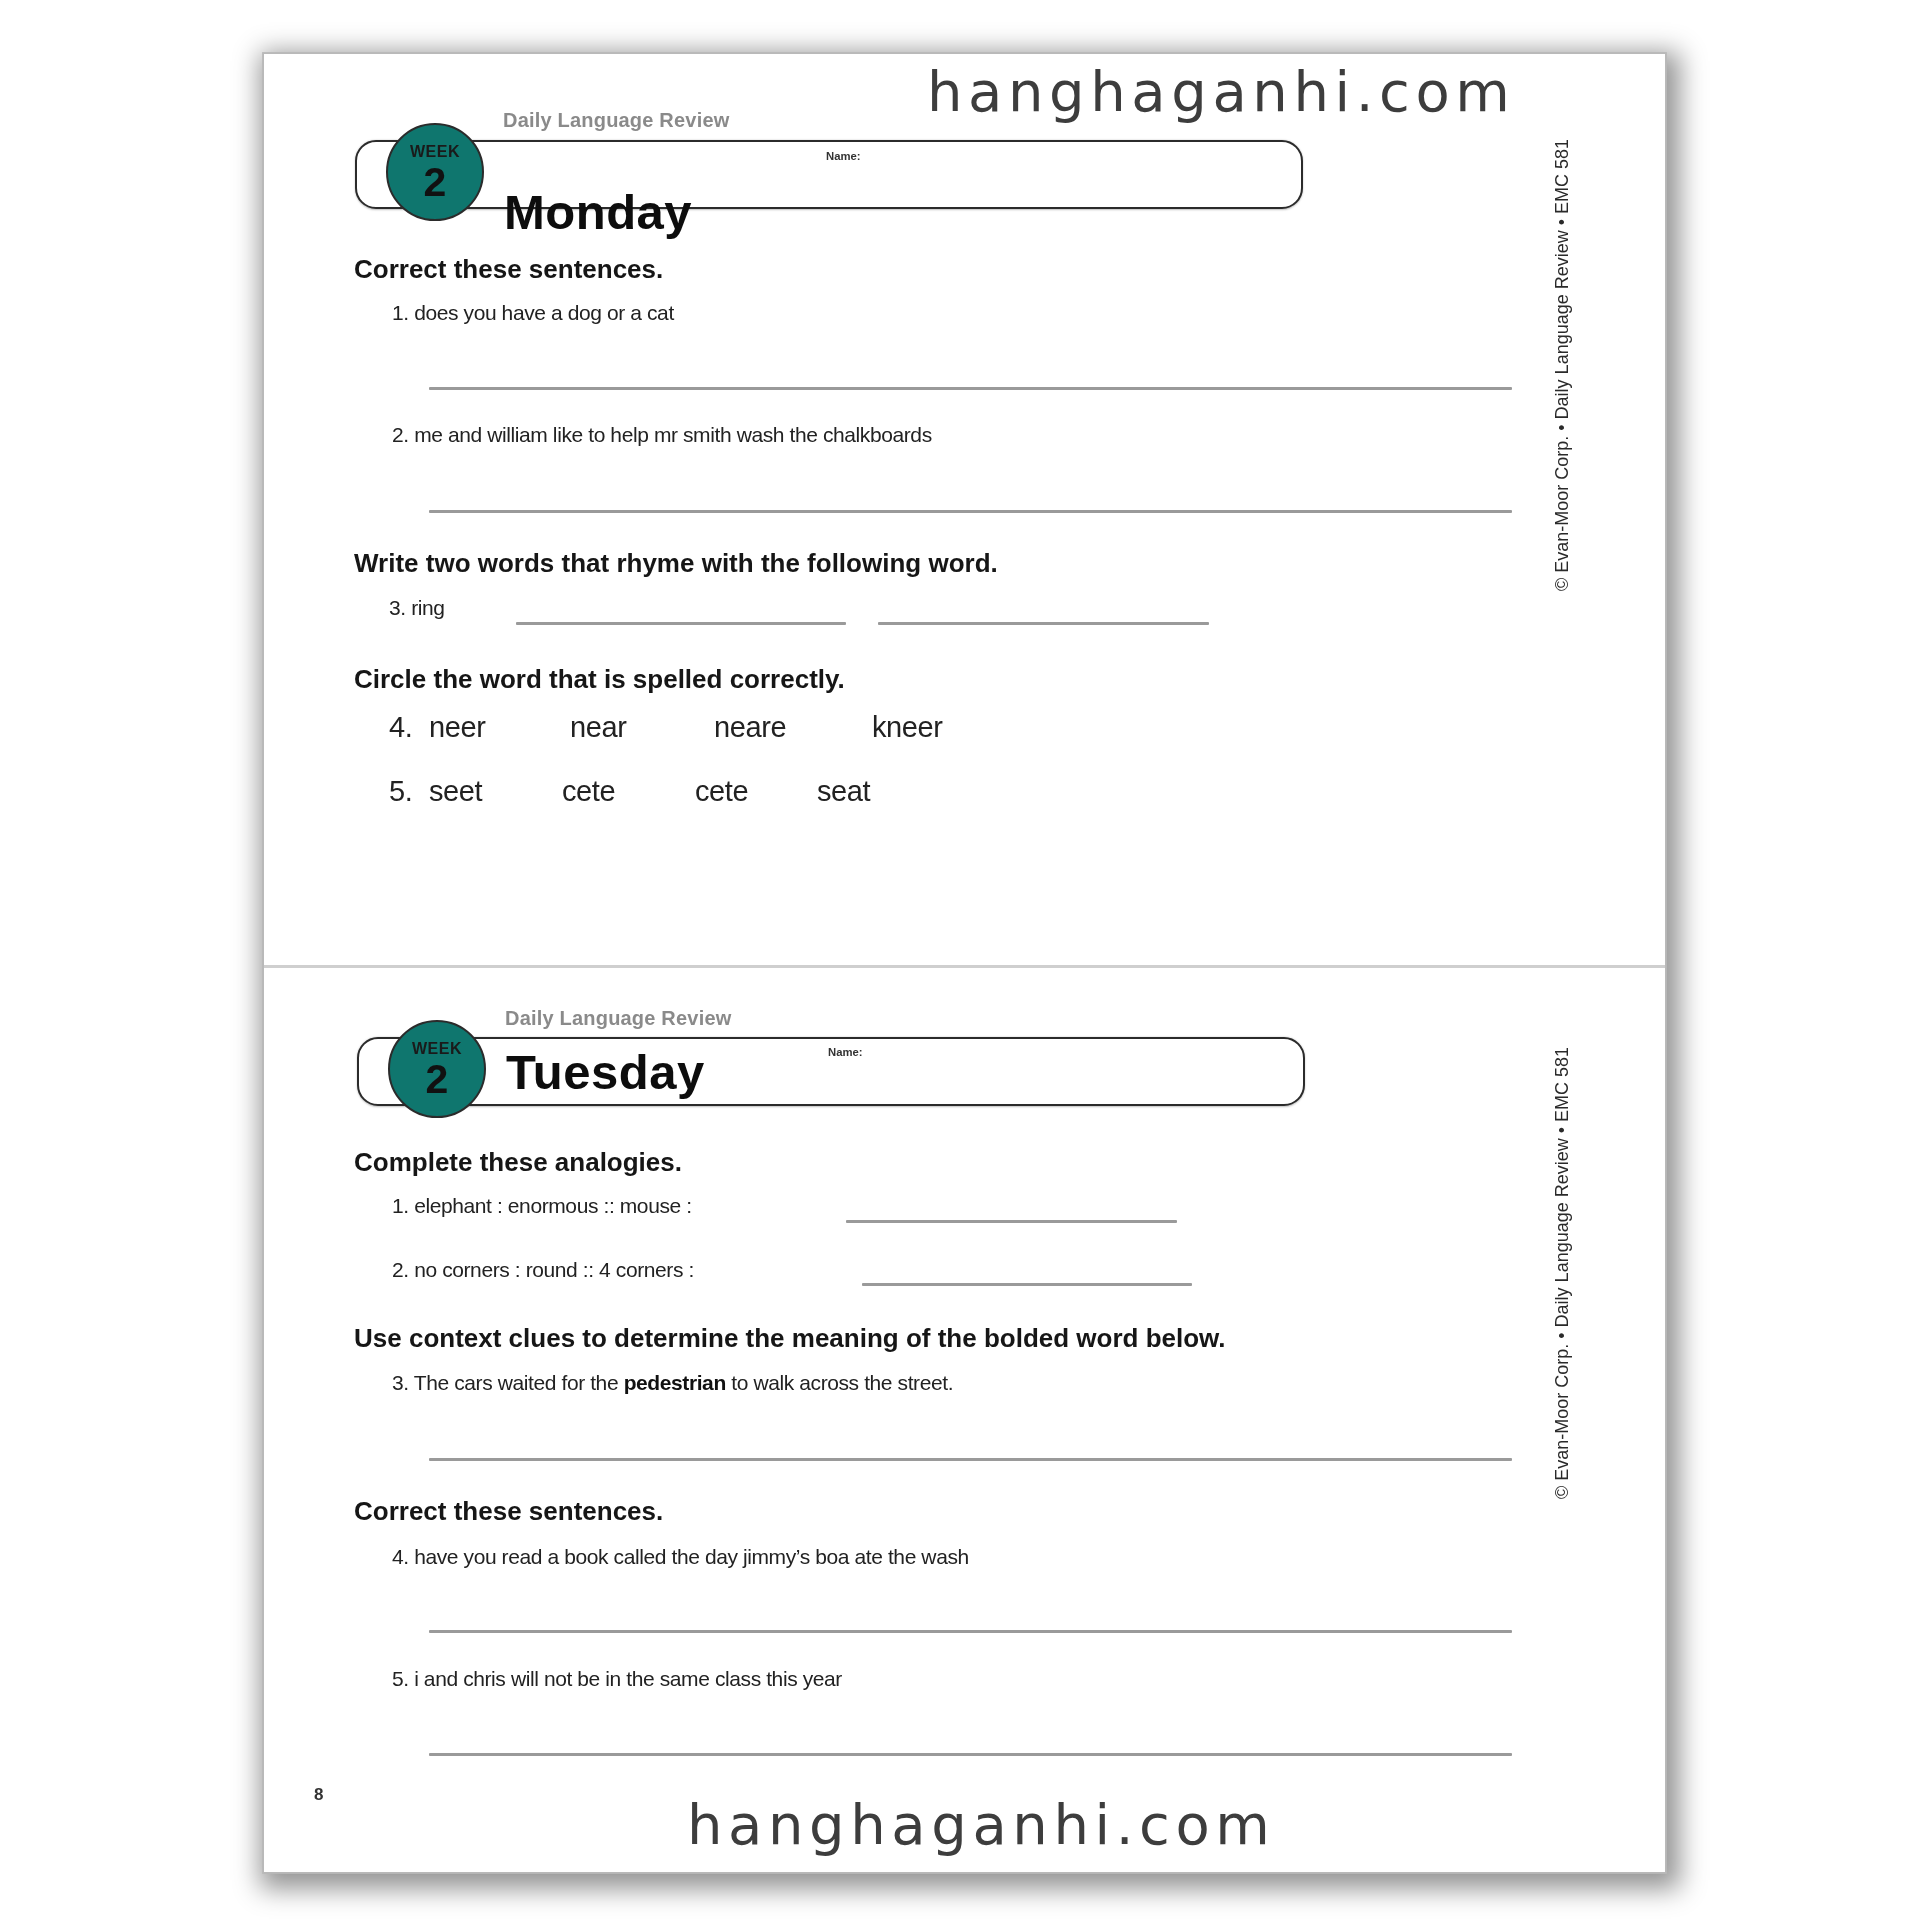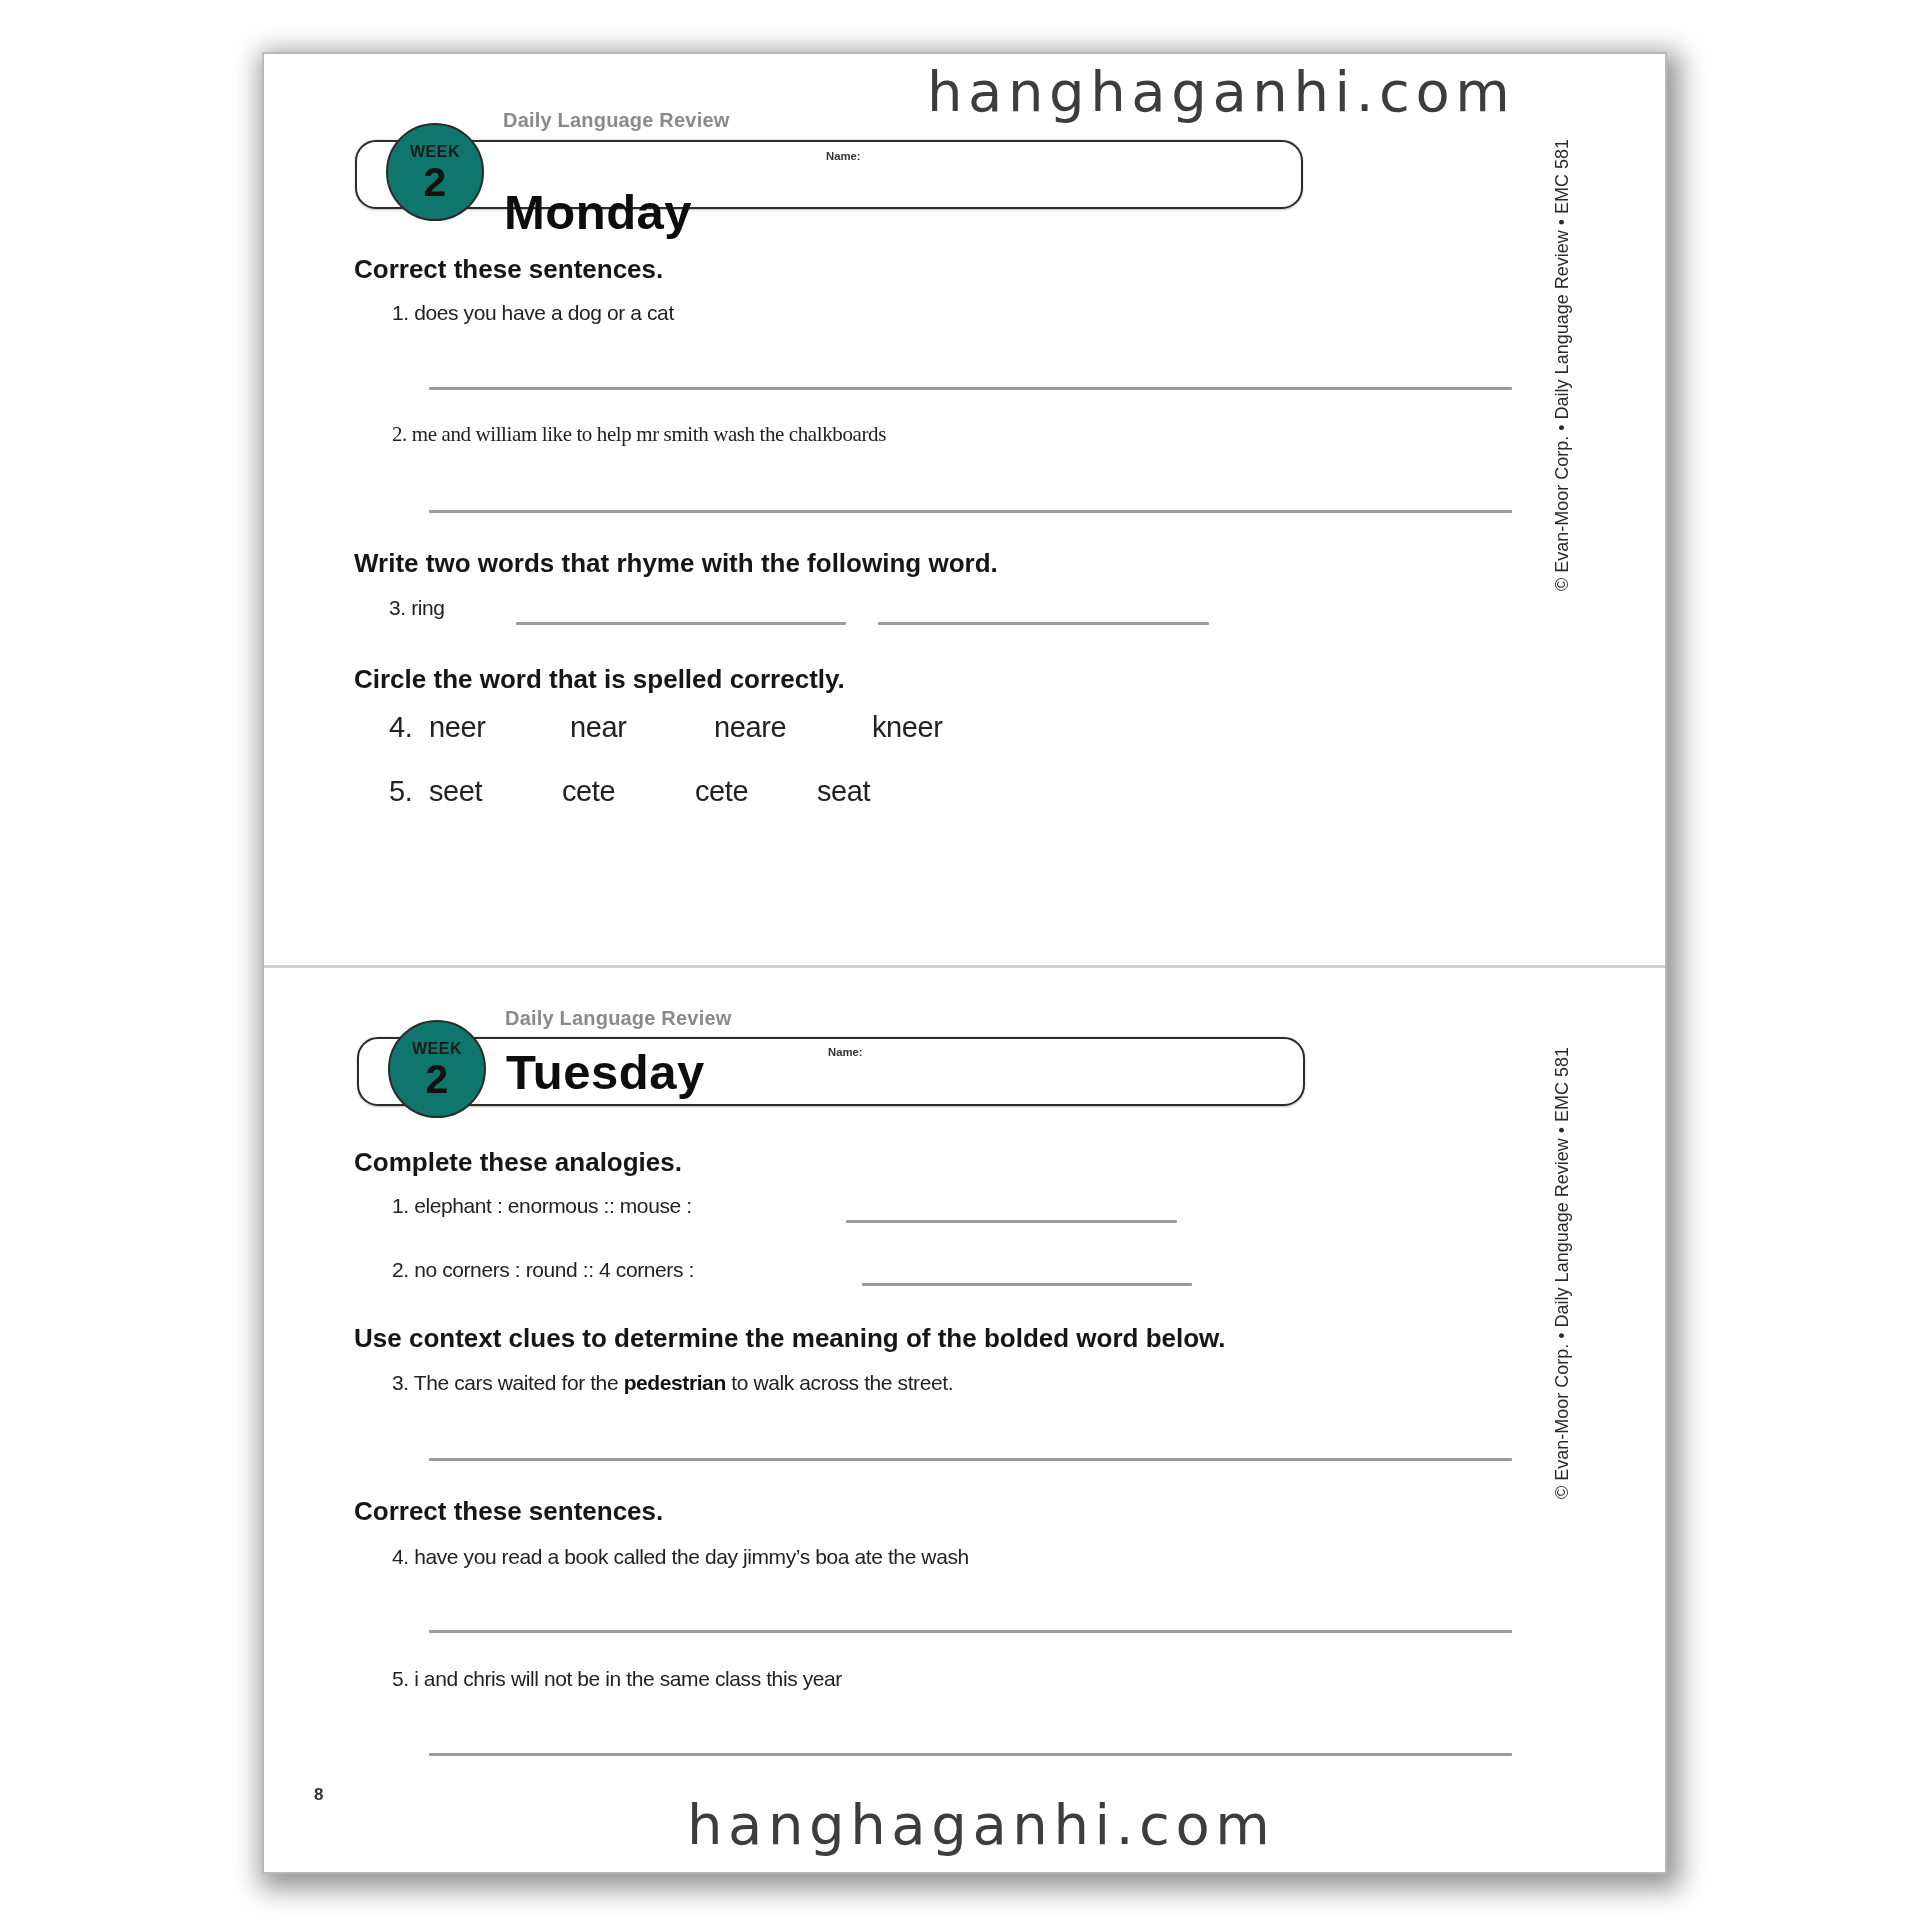--- a/index.html
+++ b/index.html
@@ -64,21 +64,21 @@
   <div class="name-label" style="left:562px; top:96px;">Name:</div>
   <div class="abs" style="left:1036px; top:4.7px;"></div>
 
   <div class="instr" style="left:90px; top:202px;">Correct these sentences.</div>
   <div class="item" style="left:128px; top:248px;">
     <span>1.</span>
     <span>does you have a dog or a cat</span>
   </div>
   <div class="aline" style="left:165px; top:333px; width:1083px;"></div>
 
-  <div class="item" style="left:128px; top:370px;font-family:Liberation Serif, serif;">
+  <div class="item" style="left:128px; top:370px;">
     <span>2.</span>
     <span>me and william like to help mr smith wash the chalkboards</span>
   </div>
   <div class="aline" style="left:165px; top:456px; width:1083px;"></div>
 
   <div class="instr" style="left:90px; top:496px;">Write two words that rhyme with the following word.</div>
   <div class="item" style="left:125px; top:543px;">
     <span>3.</span>
     <span>ring</span>
   </div>

